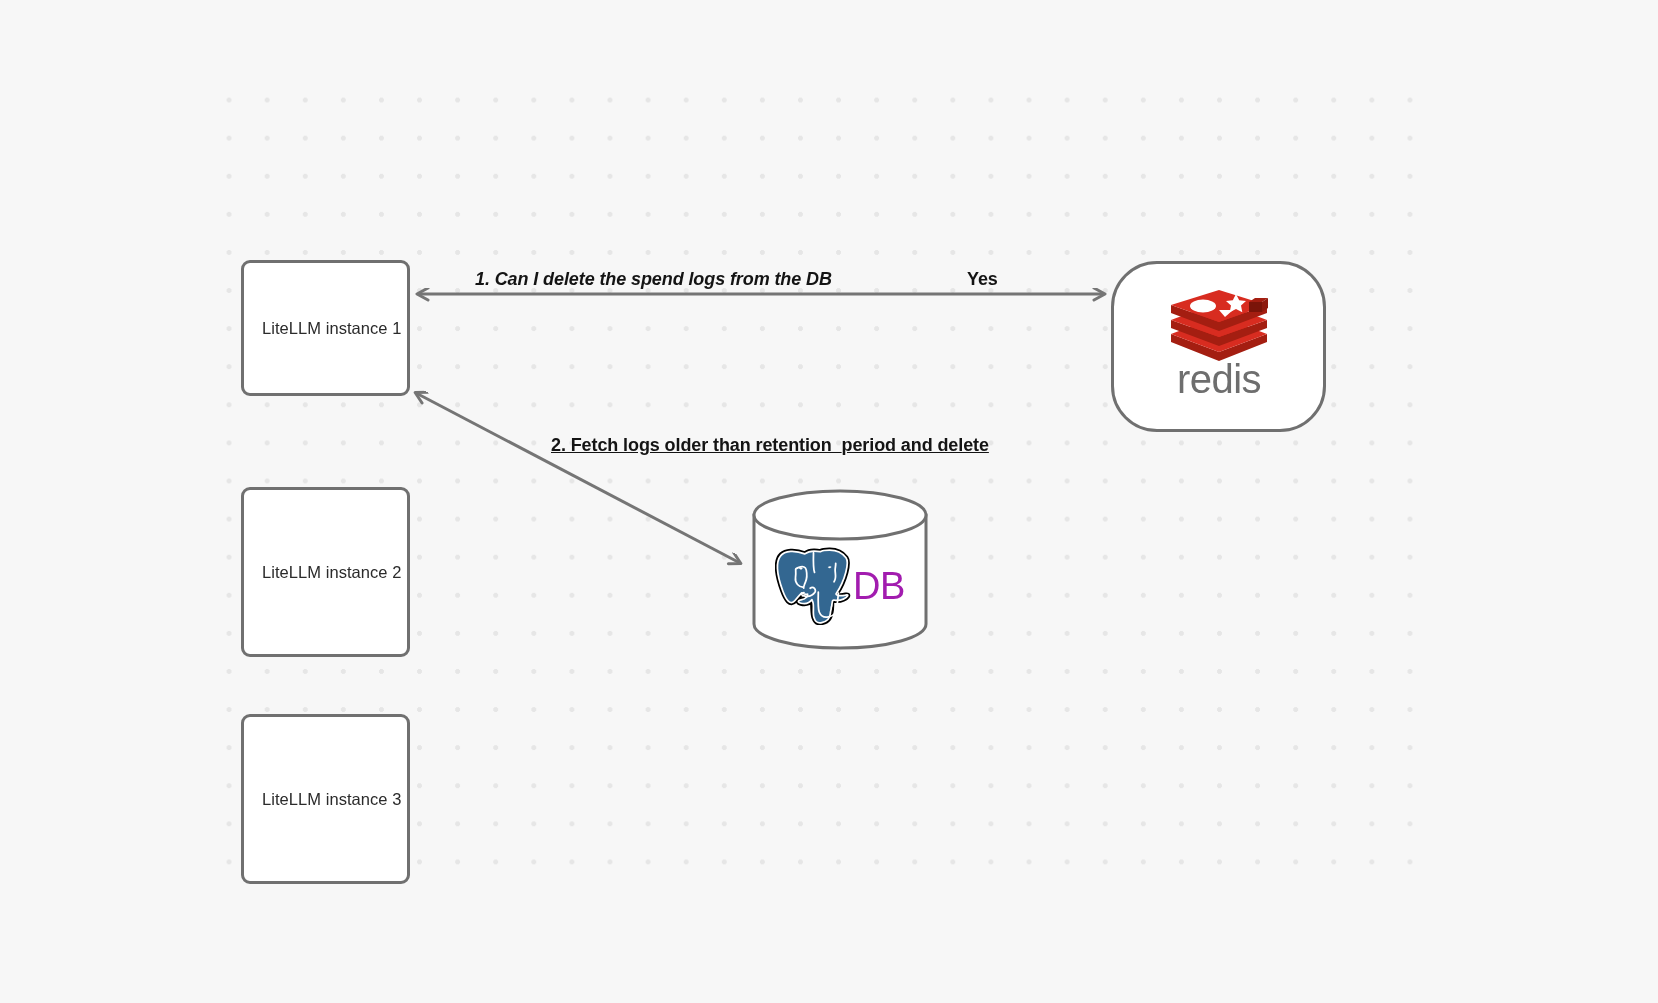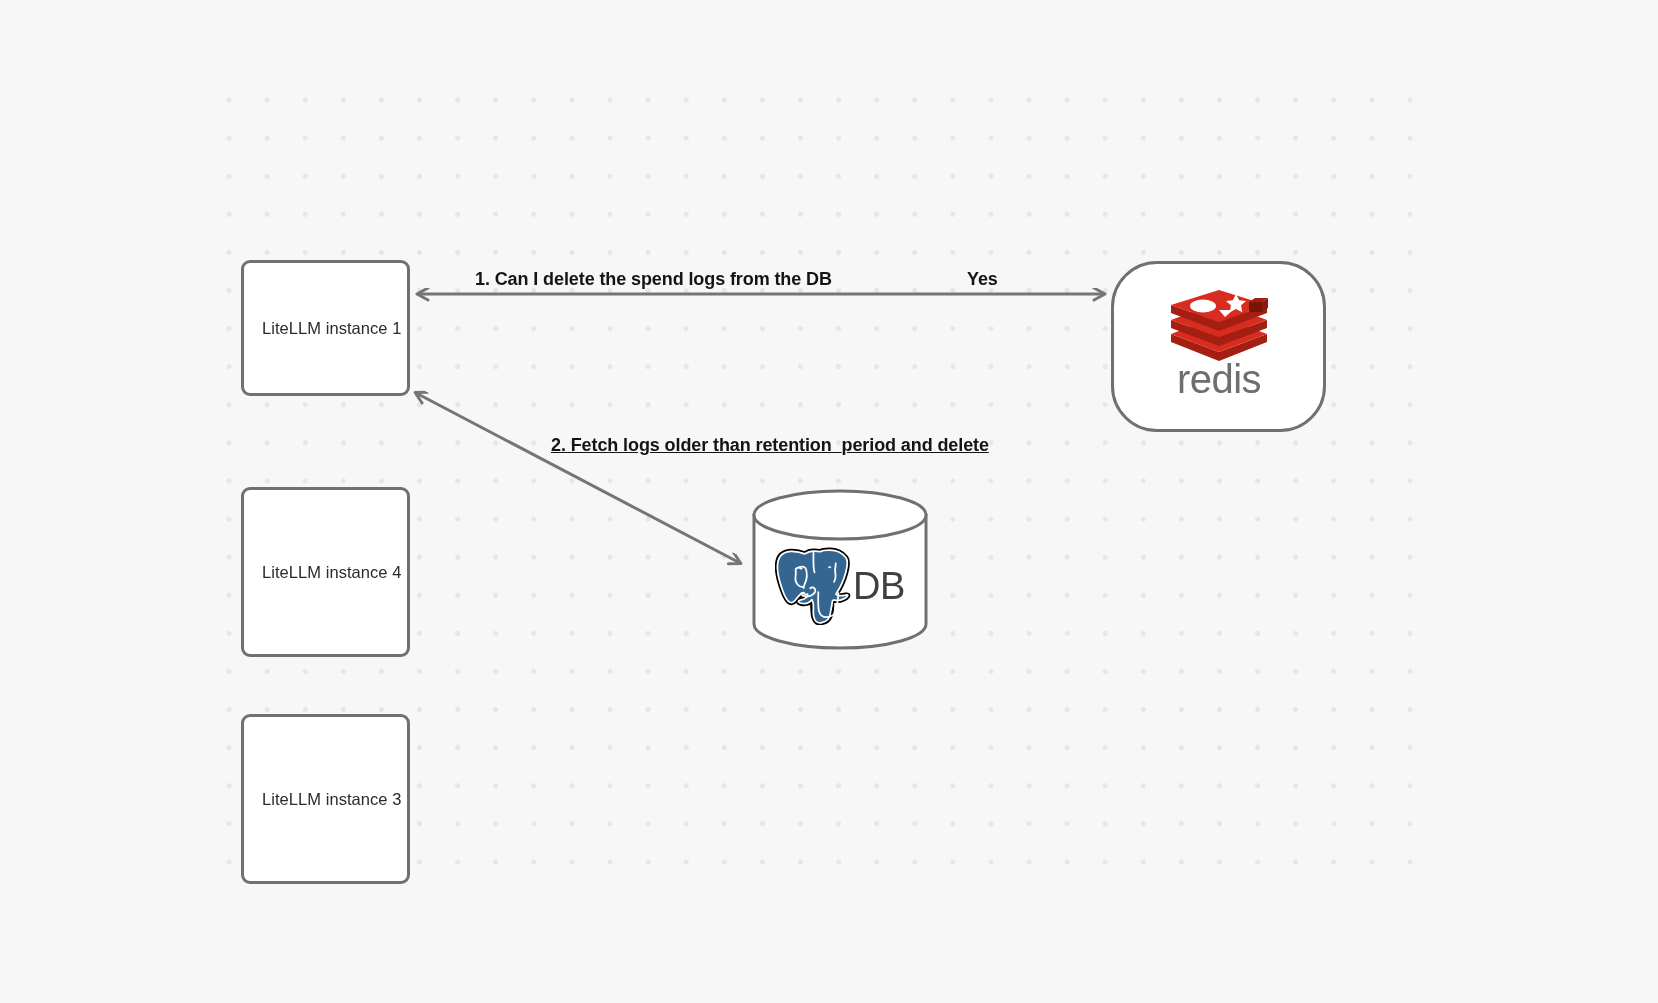--- a/index.html
+++ b/index.html
@@ -106,37 +106,37 @@
     top: 52px;
     width: 176px;
     height: 90px;
     display: flex;
     align-items: center;
     justify-content: center;
     gap: 2px;
   }
   .db-text {
     font-size: 38px;
-    color: #404040;
+    color: #a21caf;
     font-family: "Liberation Sans", "DejaVu Sans", sans-serif;
     letter-spacing: -0.5px;
     line-height: 1;
   }
 
   
   .edge-label {
     position: absolute;
     font-size: 18px;
     font-weight: bold;
     color: #141414;
     white-space: nowrap;
     font-family: "Liberation Sans", "DejaVu Sans", sans-serif;
     letter-spacing: -0.1px;
   }
-  #edge-label-1 { left: 475px; top: 269px; }
+  #edge-label-1 { left: 475px; top: 269px; font-style: italic; }
   #edge-label-yes { left: 967px; top: 269px; }
   #edge-label-2 { left: 551px; top: 435px; text-decoration: underline; }
 </style>
 </head>
 <body>
 
 <div id="canvas">
 
   <div id="dot-grid"></div>
 
@@ -159,21 +159,21 @@
     <g>
       <line x1="416" y1="393" x2="740" y2="563" stroke="#757575" stroke-width="3" marker-start="url(#arrow-open-left)" marker-end="url(#arrow-open-right)"></line>
     </g>
   </svg>
 
   <div class="node-box" id="node-litellm-1">
     <span class="node-label">LiteLLM instance 1</span>
   </div>
 
   <div class="node-box" id="node-litellm-2">
-    <span class="node-label">LiteLLM instance 4</span>
+    <span class="node-label">LiteLLM instance 2</span>
   </div>
 
   <div class="node-box" id="node-litellm-3">
     <span class="node-label">LiteLLM instance 3</span>
   </div>
 
   <div id="node-redis">
     <div class="redis-logo">
       <svg class="redis-mark" width="104" height="72" viewBox="0 0 104 72">
 

